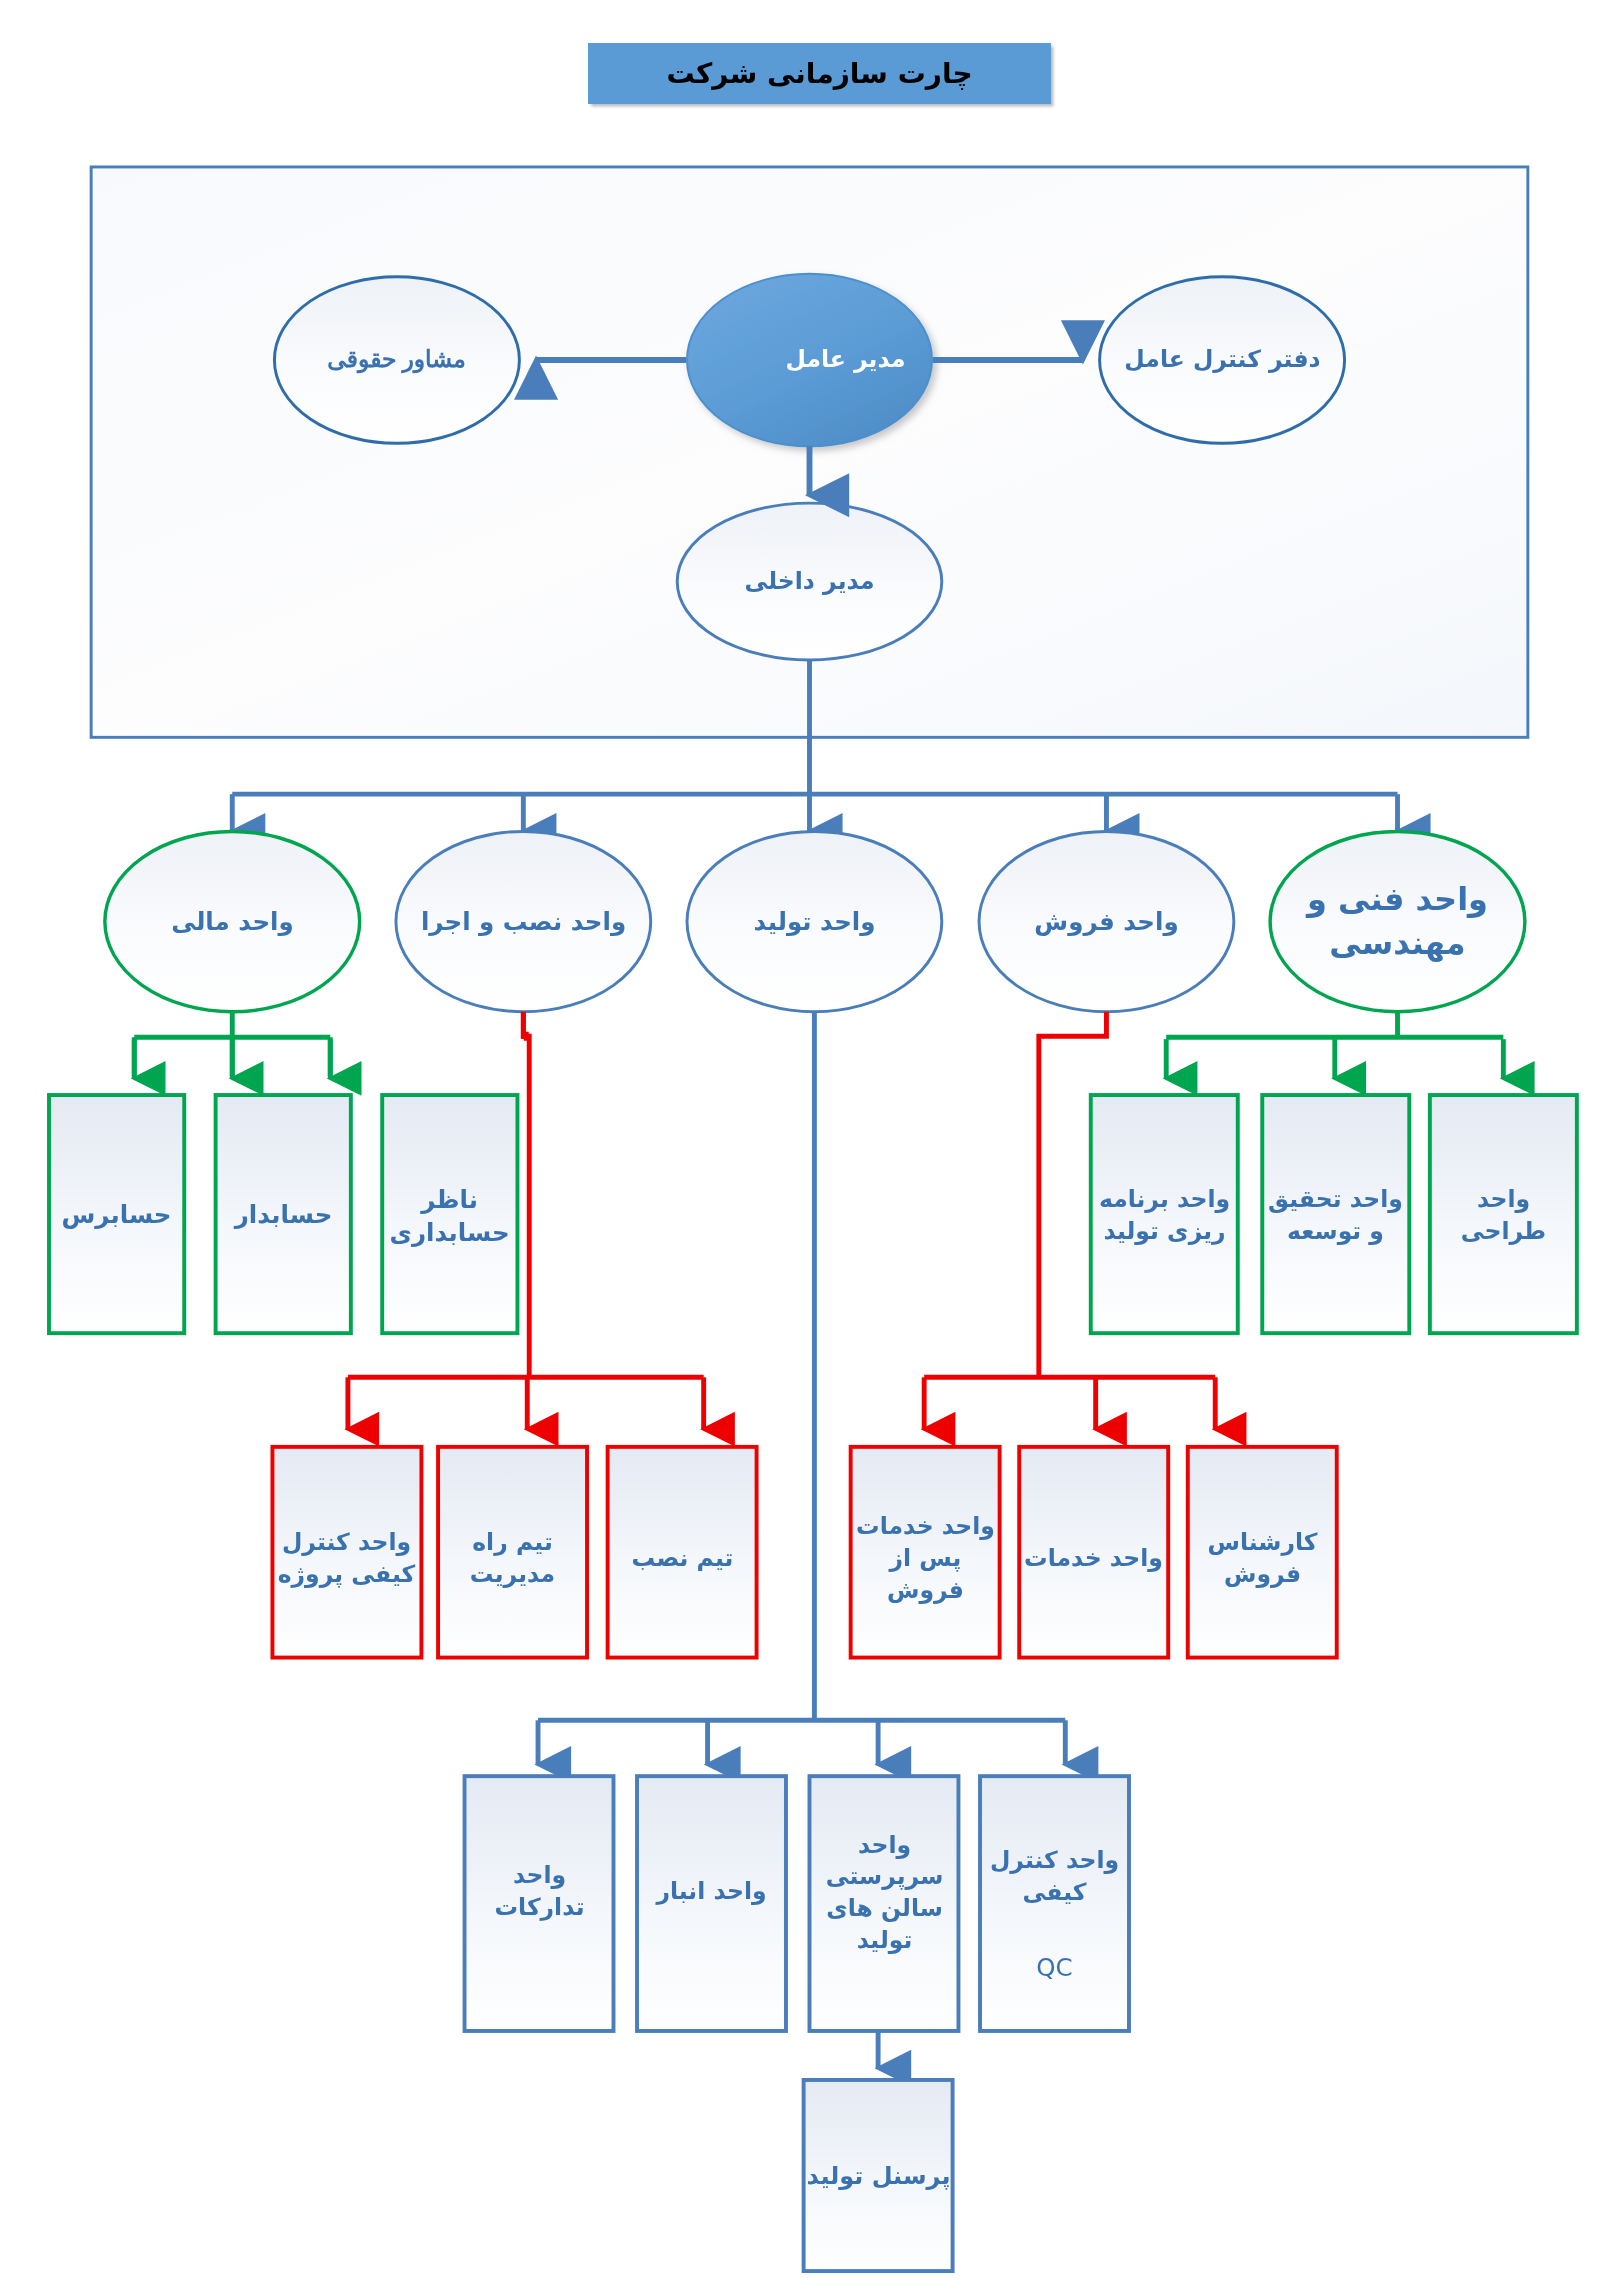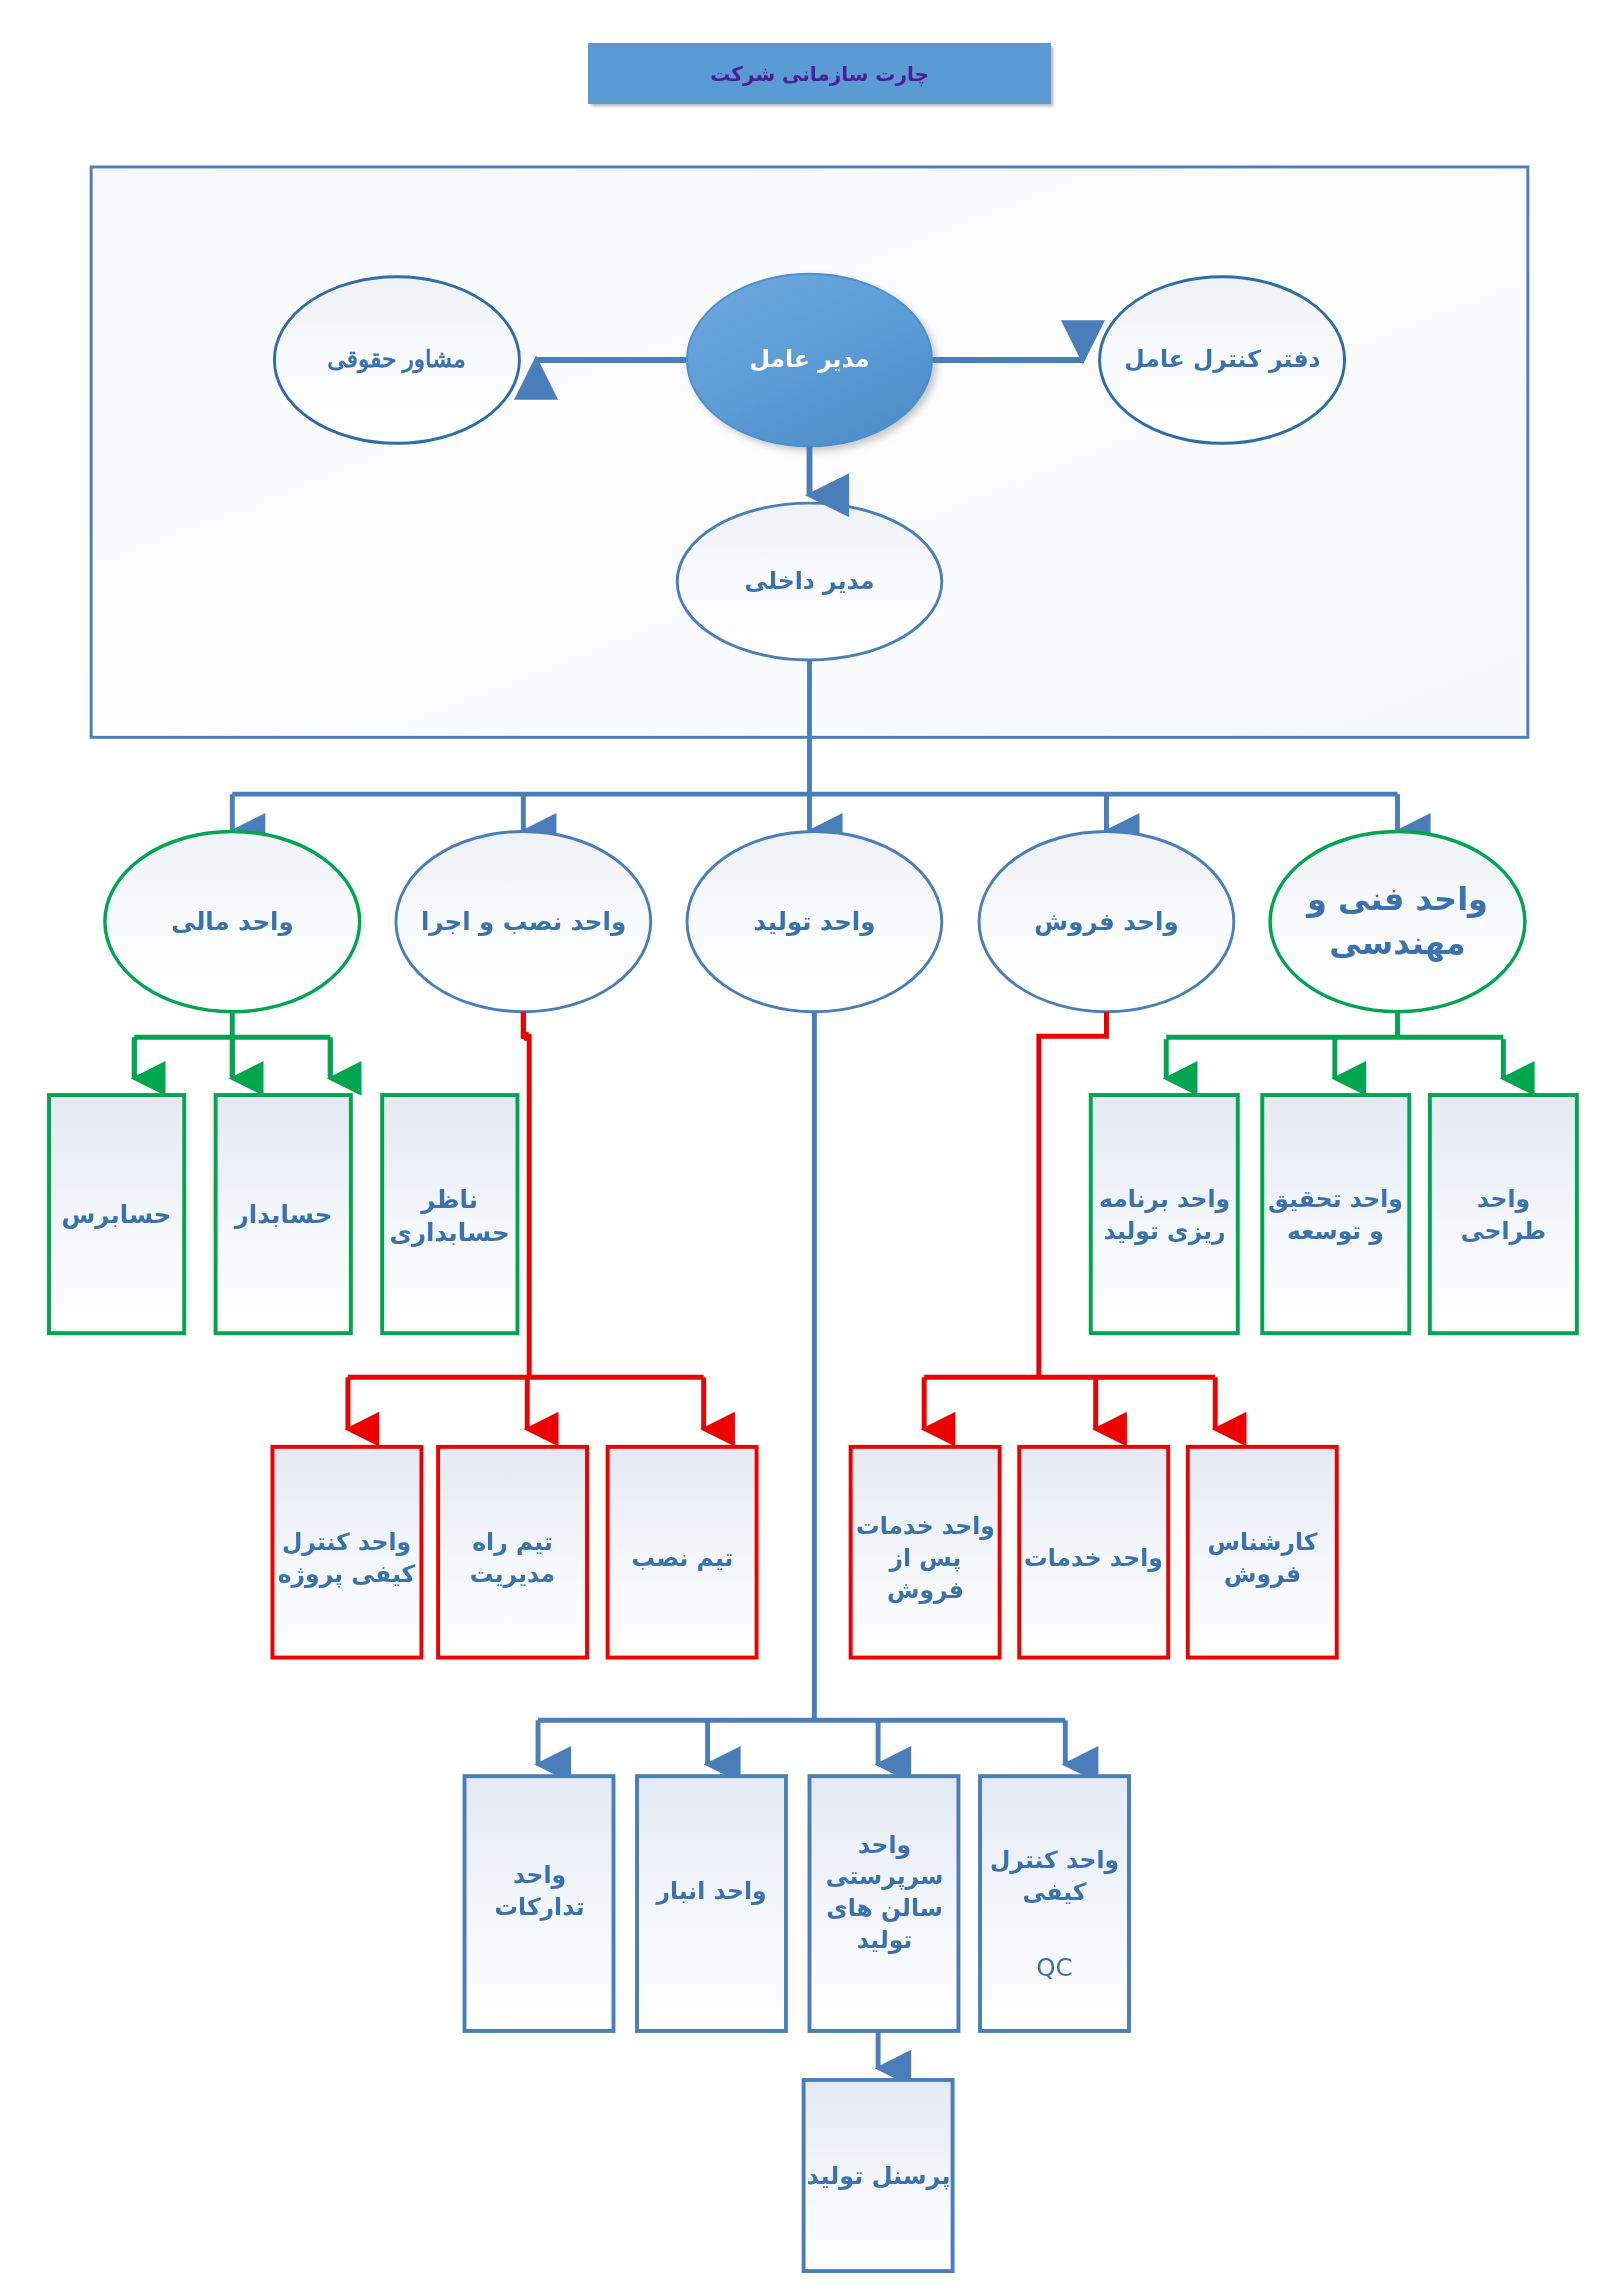--- a/index.html
+++ b/index.html
@@ -11,21 +11,21 @@
     position:absolute;display:flex;align-items:center;justify-content:center;
     text-align:center;direction:rtl;font-weight:bold;color:#3a72b0;
     pointer-events:none;line-height:1.35;white-space:pre-line;
   }
   .title-bar{
     position:absolute;left:588px;top:43px;width:463px;height:61px;
     background:#5b9bd5;box-shadow:2.9px 2.9px 2.9px rgba(0,0,0,.28);
     display:flex;align-items:center;justify-content:center;
   }
   .title-bar span{
-    color:#4c1d95;font-size:20px;font-weight:bold;direction:rtl;
+    color:#000000;font-size:28px;font-weight:bold;direction:rtl;
     letter-spacing:0px;
   }
   .mgmt-title{
     position:absolute;left:0;top:169px;width:1619px;text-align:center;
     font-size:29px;font-weight:bold;color:#111111;direction:rtl;
   }
   .ceo-label{color:#ffffff;}
   .qc-sub{font-size:24.5px;font-weight:normal;color:#3a72b0;direction:ltr;margin-top:32px;}
 </style>
 </head>
@@ -161,21 +161,21 @@
     <rect x="474" y="1812" width="152" height="260" fill="url(#boxgrad)" stroke="#4a7ebb" stroke-width="4"></rect>
     <rect x="650" y="1812" width="152" height="260" fill="url(#boxgrad)" stroke="#4a7ebb" stroke-width="4"></rect>
     <rect x="826" y="1812" width="152" height="260" fill="url(#boxgrad)" stroke="#4a7ebb" stroke-width="4"></rect>
     <rect x="1000" y="1812" width="152" height="260" fill="url(#boxgrad)" stroke="#4a7ebb" stroke-width="4"></rect>
 
     <path d="M896,2072 L896,2110" stroke="#4a7ebb" stroke-width="5" marker-end="url(#arrBd)"></path>
     <rect x="820" y="2122" width="152" height="195" fill="url(#boxgrad)" stroke="#4a7ebb" stroke-width="4"></rect>
   </svg>
 
   <div class="node-label" style="left:274px;top:330px;width:245px;height:59px;font-size:23.5px;font-family:Liberation Serif, serif;">مشاور حقوقی</div>
-  <div class="node-label ceo-label" style="left:687px;top:330px;width:245px;height:59px;font-size:23.5px;">مدیر عامل</div>
+  <div class="node-label ceo-label" style="left:687px;top:330px;width:245px;height:59px;font-size:23.5px;padding-left:36px;">مدیر عامل</div>
   <div class="node-label" style="left:1100px;top:330px;width:245px;height:59px;font-size:23.5px;">دفتر کنترل عامل</div>
   <div class="node-label" style="left:687px;top:552px;width:245px;height:59px;font-size:23.5px;">مدیر داخلی</div>
 
   <div class="node-label" style="left:110px;top:892px;width:245px;height:59px;font-size:24.5px;">واحد مالی</div>
   <div class="node-label" style="left:401px;top:892px;width:245px;height:59px;font-size:24.5px;">واحد نصب و اجرا</div>
   <div class="node-label" style="left:692px;top:892px;width:245px;height:59px;font-size:24.5px;">واحد تولید</div>
   <div class="node-label" style="left:984px;top:892px;width:245px;height:59px;font-size:24.5px;">واحد فروش</div>
   <div class="node-label" style="left:1270px;top:892px;width:255px;height:59px;font-size:32px;">واحد فنی و مهندسی</div>
 
   <div class="node-label" style="left:49px;top:1161px;width:135px;height:108px;font-size:24.5px;">حسابرس</div>

